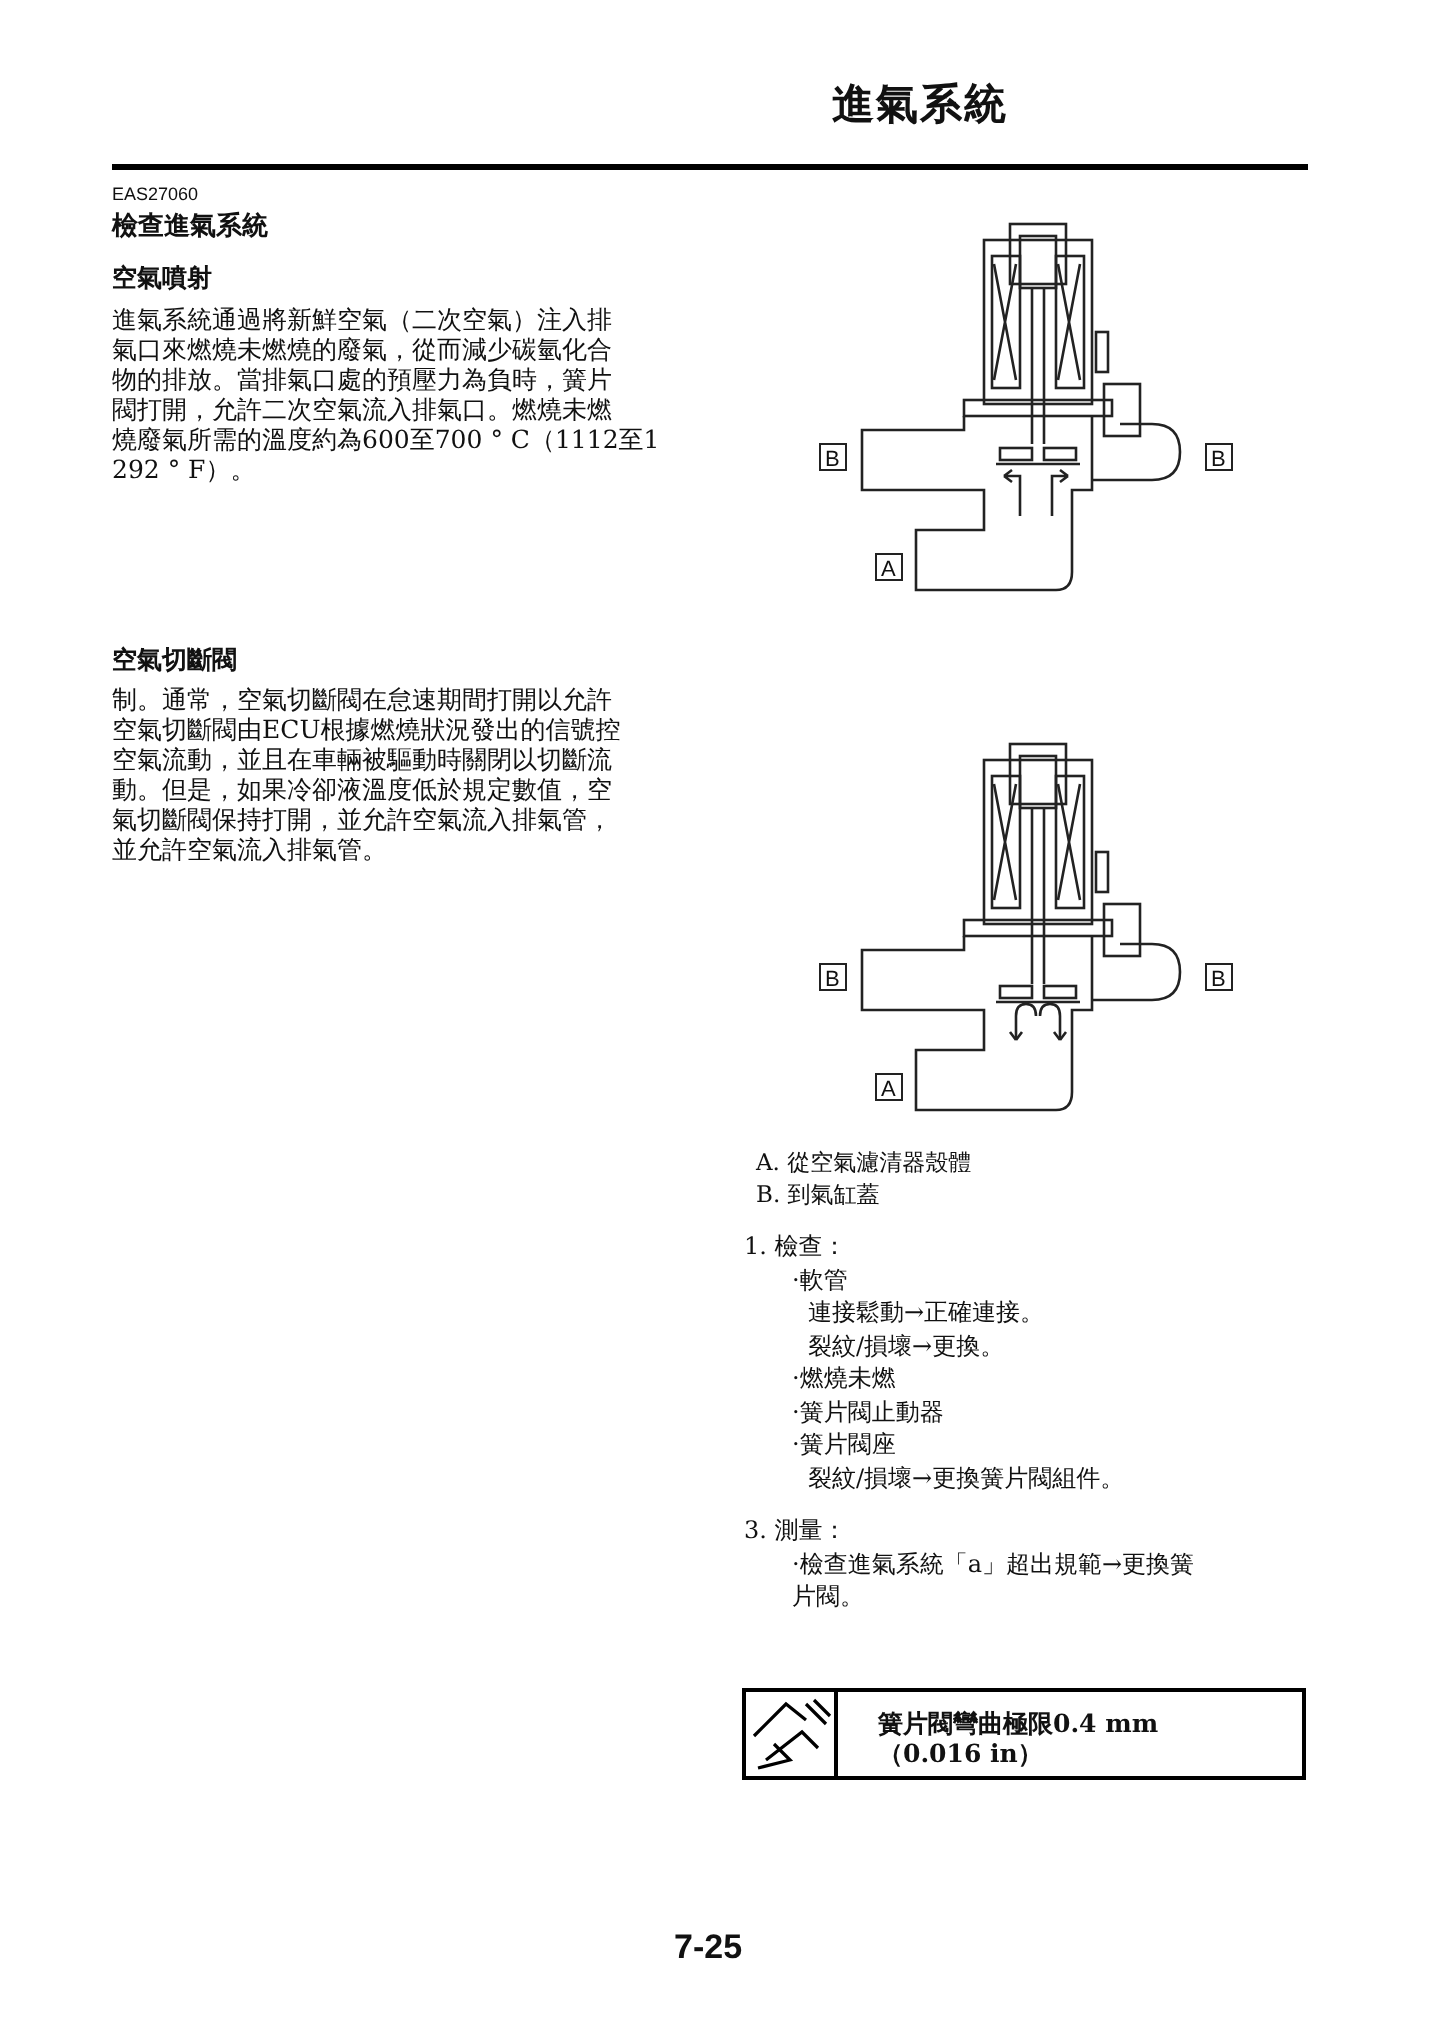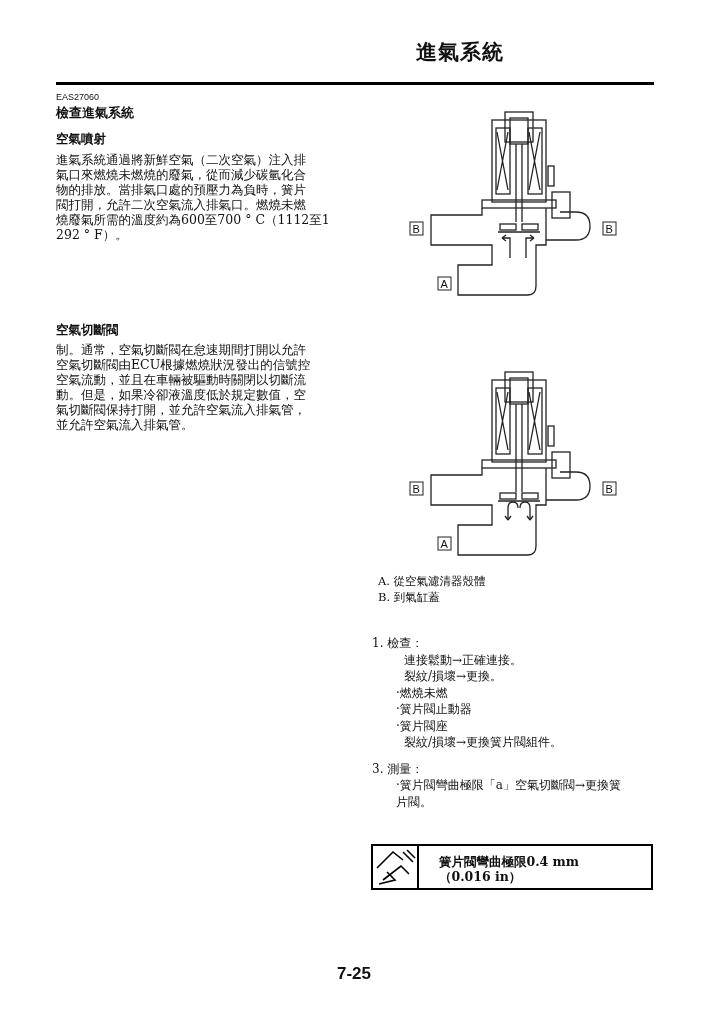--- a/index.html
+++ b/index.html
@@ -6,21 +6,21 @@
   body { width: 717px; height: 1015px; position: relative; overflow: hidden;
          font-family: "DejaVu Serif", "Liberation Serif", serif; color: #111; }
   .abs { position: absolute; }
   .header-title { left: 416px; top: 38px; font-size: 21px; font-weight: bold; letter-spacing: 1px; }
   .header-rule { left: 56px; top: 82px; width: 598px; height: 3px; background: #000; }
   .code { left: 56px; top: 92px; font-family: "Liberation Sans", sans-serif; font-size: 9px; }
   .sec-title { left: 56px; top: 104px; font-size: 13px; font-weight: bold; }
   .sub-title { font-size: 12.5px; font-weight: bold; }
   .para { font-size: 12.5px; line-height: 15px; width: 282px; }
   .legend { font-size: 11.5px; line-height: 16px; }
-  .steps { font-size: 12px; line-height: 16.5px; margin-top: 20px; }
+  .steps { font-size: 12px; line-height: 16.5px; }
   .steps .l1 { padding-left: 24px; }
   .steps .l2 { padding-left: 32px; }
   .steps .l3 { padding-left: 24px; }
   .gap { height: 10px; }
   .spec-box { left: 371px; top: 844px; width: 282px; height: 46px; border: 2px solid #000; box-sizing: border-box; }
   .spec-icon { position: absolute; left: 0; top: 0; width: 44px; height: 42px; border-right: 2px solid #000; }
   .spec-text { position: absolute; left: 66px; top: 8px; font-size: 12.5px; font-weight: bold; line-height: 15px; }
   .page-num { left: 337px; top: 964px; font-family: "Liberation Sans", sans-serif; font-size: 17px; font-weight: bold; }
   .diagram { stroke: #222; fill: none; stroke-width: 1.3; }
   .lbl { font-family: "Liberation Sans", sans-serif; font-size: 11px; fill: #111; }
@@ -123,31 +123,32 @@
   <text class="lbl" x="40.5" y="188">A</text>
 </svg>
 
 <div class="abs legend" style="left:378px; top:573px;">
   <div>A. 從空氣濾清器殼體</div>
   <div>B. 到氣缸蓋</div>
 </div>
 
 <div class="abs steps" style="left:372px; top:615px; width:290px;">
   <div>1. 檢查：</div>
+  <div class="l1">·軟管</div>
   <div class="l2">連接鬆動→正確連接。</div>
   <div class="l2">裂紋/損壞→更換。</div>
 
   <div class="l1">·燃燒未燃</div>
   <div class="l1">·簧片閥止動器</div>
   <div class="l1">·簧片閥座</div>
   <div class="l2">裂紋/損壞→更換簧片閥組件。</div>
   <div class="gap"></div>
 
   <div>3. 測量：</div>
-  <div class="l1">·簧片閥彎曲極限「a」空氣切斷閥→更換簧</div>
+  <div class="l1">·檢查進氣系統「a」超出規範→更換簧</div>
   <div class="l3">片閥。</div>
 </div>
 
 <div class="abs spec-box">
   <div class="spec-icon">
     <svg width="44" height="42" viewBox="0 0 44 42">
       <g fill="none" stroke="#000" stroke-width="1.6">
         <path d="M4 22 L20 6 L30 14"></path>
         <path d="M10 34 L28 20 L36 28"></path>
         <path d="M14 26 L22 34 L6 38"></path>

